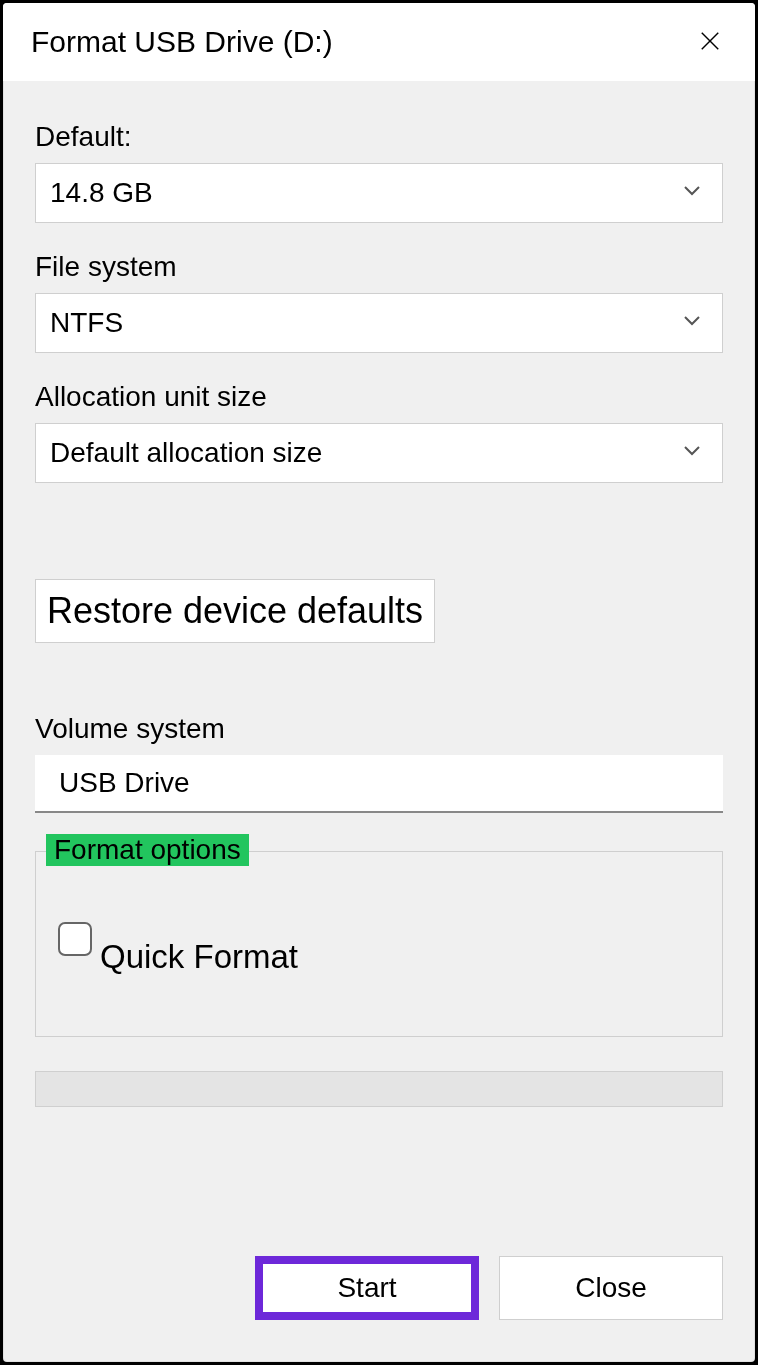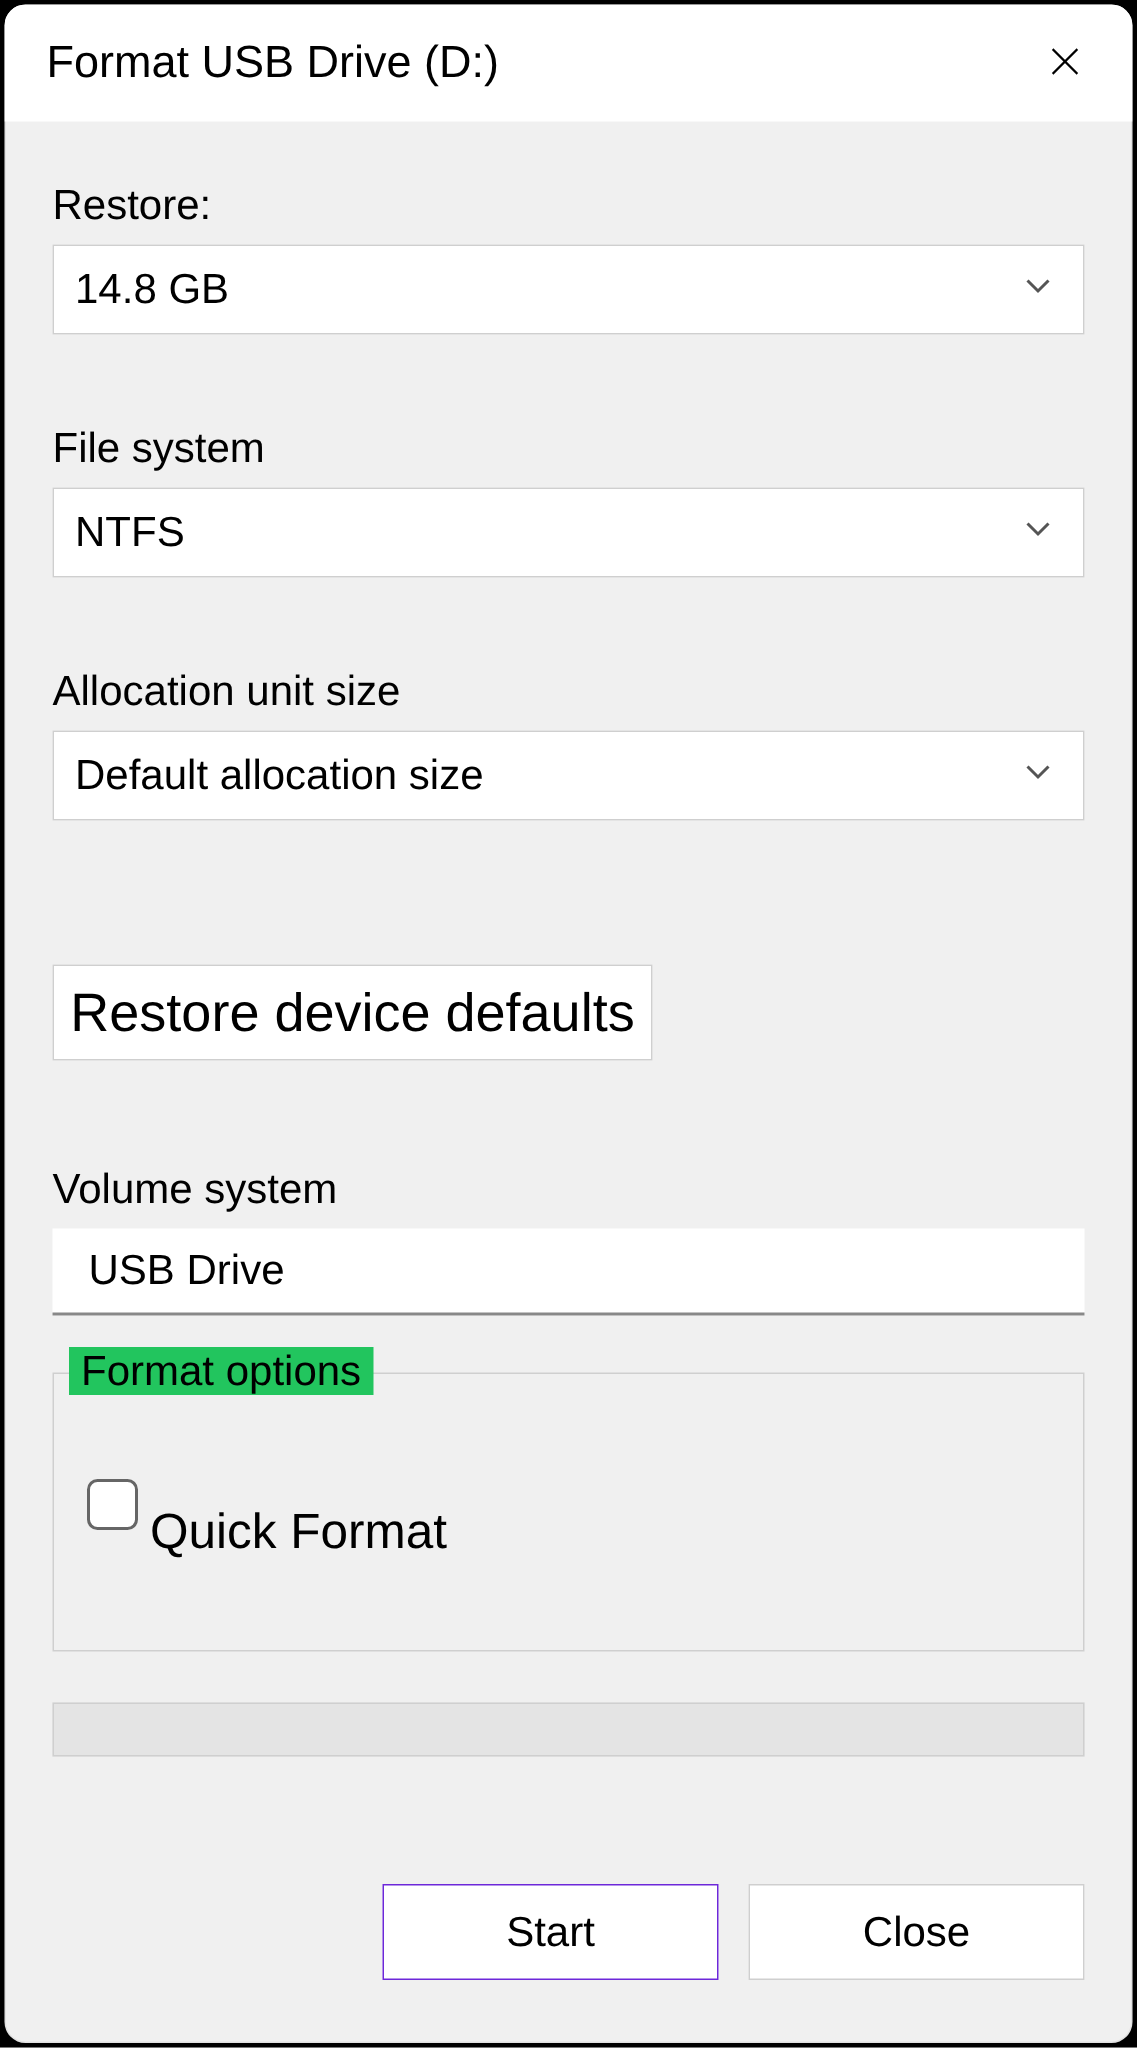--- a/index.html
+++ b/index.html
@@ -11,21 +11,21 @@
       overflow: hidden;
       position: relative;
     }
     .window {
       position: absolute;
       top: 3px;
       left: 3px;
       width: 752px;
       height: 1359px;
       background: #f0f0f0;
-      border-radius: 14px;
+      border-radius: 4px;
       overflow: hidden;
       display: flex;
       flex-direction: column;
       box-shadow: 0 0 0 1px rgba(0,0,0,.06) inset;
     }
     .titlebar {
       background: #fff;
       height: 78px;
       display: flex;
       align-items: center;
@@ -64,21 +64,21 @@
       height: 60px;
       background: #fff;
       border: 1px solid #cfcfcf;
       font-size: 28px;
       color: #000;
       padding: 0 50px 0 14px;
       position: relative;
       display: flex;
       align-items: center;
       cursor: pointer;
-      margin-bottom: 60px;
+      margin-bottom: 28px;
     }
     .select.last-select { margin-bottom: 96px; }
     .select .chevron {
       position: absolute;
       right: 18px;
       top: 50%;
       transform: translateY(-50%);
     }
     .select .chevron svg { width: 24px; height: 24px; }
     .restore-btn {
@@ -156,21 +156,21 @@
       width: 224px;
       height: 64px;
       background: #fff;
       border: 1px solid #cfcfcf;
       font-size: 28px;
       color: #000;
       cursor: pointer;
       font-family: inherit;
     }
     .action-btn.primary {
-      border: 1px solid #6d28d9;
+      border: 8px solid #6d28d9;
     }
   </style>
 </head>
 <body>
 
 <div class="window">
 
   <div class="titlebar">
     <div class="title">Format USB Drive (D:)</div>
     <button class="close-btn">
@@ -178,21 +178,21 @@
         <svg viewBox="0 0 24 24" fill="none" stroke="#000" stroke-width="1.6">
           <line x1="3" y1="3" x2="21" y2="21"></line>
           <line x1="21" y1="3" x2="3" y2="21"></line>
         </svg>
       </span>
     </button>
   </div>
 
   <div class="body">
 
-    <div class="field-label">Restore:</div>
+    <div class="field-label">Default:</div>
     <div class="select">
       <span>14.8 GB</span>
       <span class="chevron">
         <svg viewBox="0 0 24 24" fill="none" stroke="#555" stroke-width="2">
             <polyline points="5 9 12 16 19 9"></polyline>
           </svg>
       </span>
     </div>
 
     <div class="field-label">File system</div>

